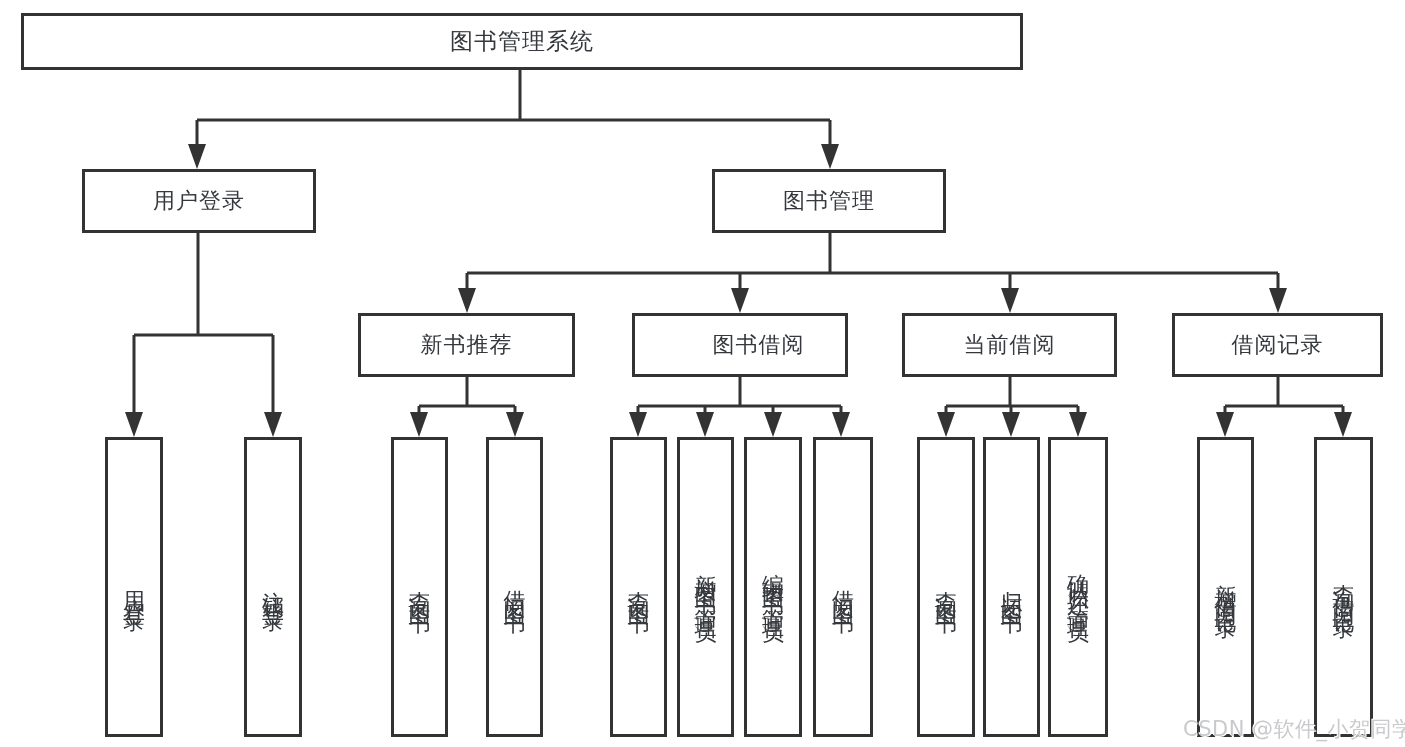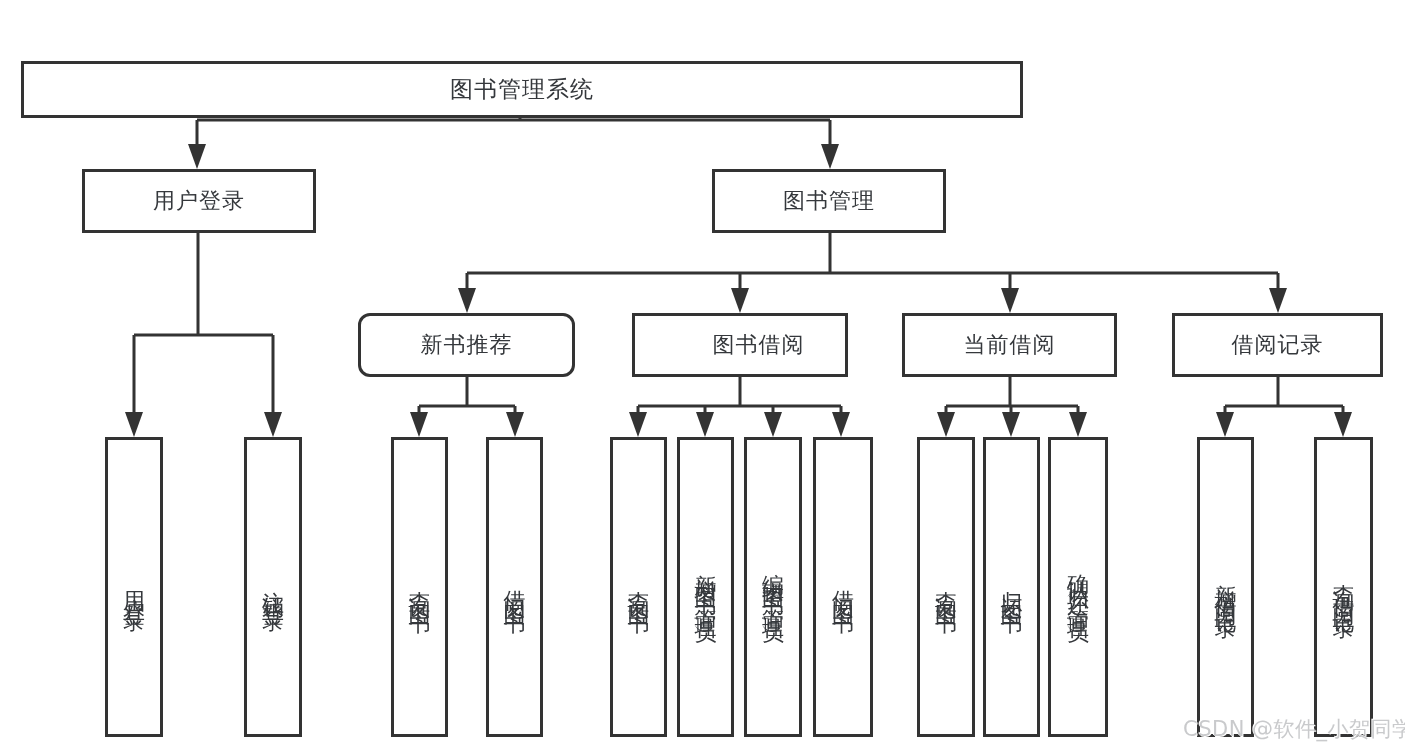--- a/index.html
+++ b/index.html
@@ -32,21 +32,21 @@
     border: 3px solid #333333;
     background: #ffffff;
     display: flex;
     align-items: center;
     justify-content: center;
     color: #35383c;
     z-index: 2;
     text-align: center;
   }
   .h-node { font-size: 22px; letter-spacing: 1px; }
-  .root-node { font-size: 23px; margin-top: 48px; }
+  .root-node { font-size: 23px; }
   .v-node {
     writing-mode: vertical-rl;
     text-orientation: mixed;
     font-size: 22px;
     letter-spacing: 7px;
     line-height: 1;
   }
   #watermark {
     position: absolute;
     left: 1183px;
@@ -98,21 +98,21 @@
     <path d="M1278 377 L1278 406 M1225 406 L1343 406 M1225 406 L1225 415 M1343 406 L1343 415"></path>
     <polygon points="1216,412 1234,412 1225,437"></polygon>
     <polygon points="1334,412 1352,412 1343,437"></polygon>
   </svg>
 
   <div class="node h-node root-node" style="left:21px; top:13px; width:1002px; height:57px;">图书管理系统</div>
 
   <div class="node h-node" style="left:82px; top:169px; width:234px; height:64px;">用户登录</div>
   <div class="node h-node" style="left:712px; top:169px; width:234px; height:64px;">图书管理</div>
 
-  <div class="node h-node" style="left:358px; top:313px; width:217px; height:64px;border-radius:12px;">新书推荐</div>
+  <div class="node h-node" style="left:358px; top:313px; width:217px; height:64px;">新书推荐</div>
   <div class="node h-node" style="left:632px; top:313px; width:216px; height:64px;padding-left:37px;">图书借阅</div>
   <div class="node h-node" style="left:1172px; top:313px; width:211px; height:64px;">借阅记录</div>
   <div class="node h-node" style="left:902px; top:313px; width:215px; height:64px;">当前借阅</div>
 
   <div class="node v-node" style="left:105px; top:437px; width:58px; height:300px;">用户登录</div>
   <div class="node v-node" style="left:244px; top:437px; width:58px; height:300px;">注销登录</div>
 
   <div class="node v-node" style="left:391px; top:437px; width:57px; height:300px;">查询图书</div>
   <div class="node v-node" style="left:486px; top:437px; width:57px; height:300px;">借阅图书</div>
 

